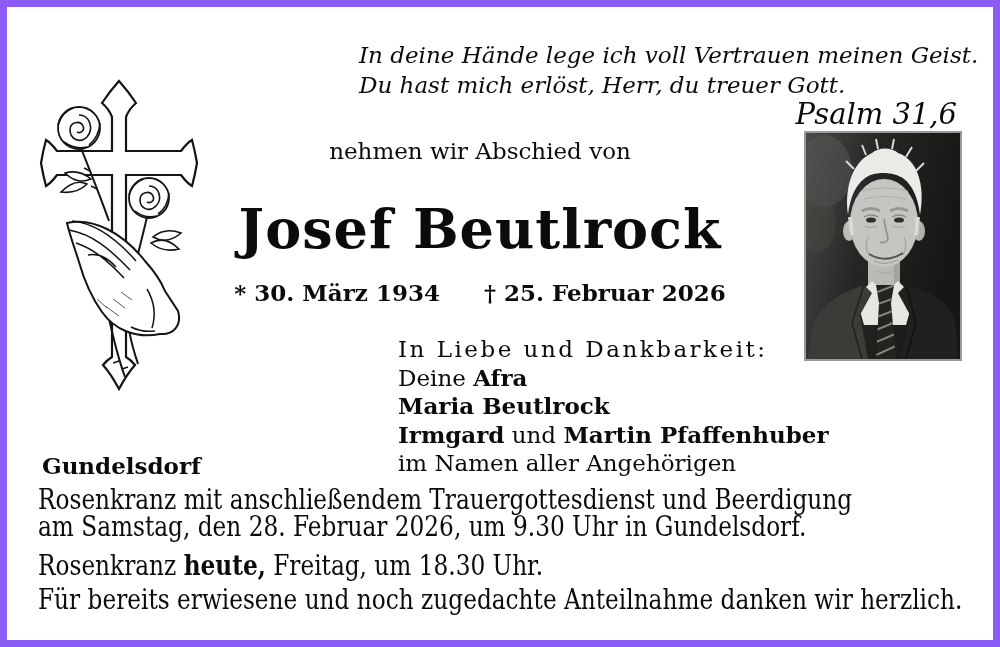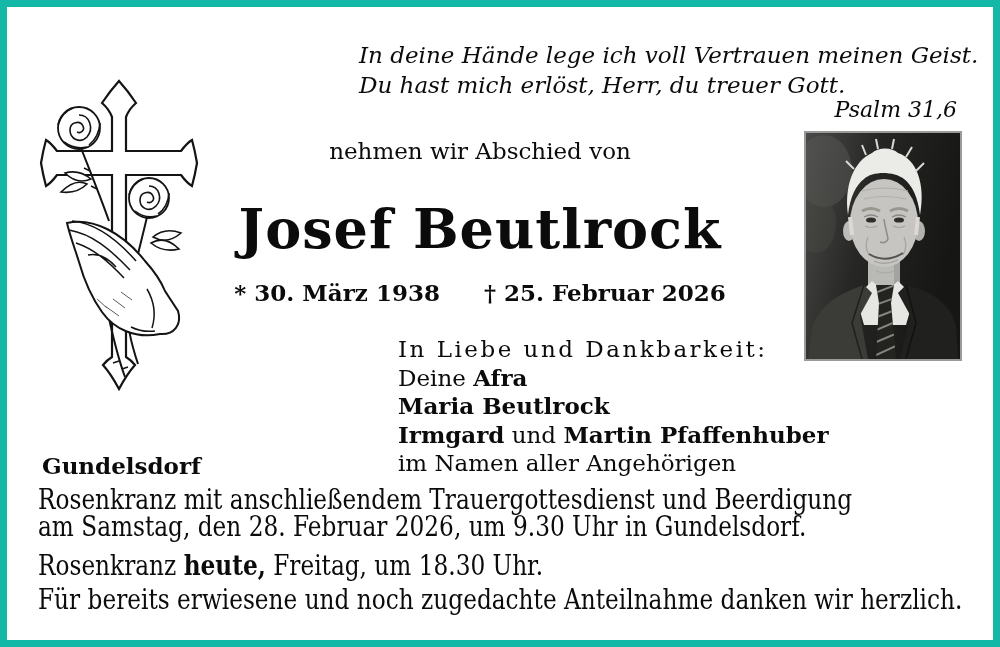--- a/index.html
+++ b/index.html
@@ -1,34 +1,34 @@
 <!DOCTYPE html>
 <html><head>
 <meta charset="utf-8">
 <style>
   html,body{margin:0;padding:0;background:#ffffff;}
   .sheet{
     position:relative;
     width:1000px;height:647px;
     box-sizing:border-box;
     background:#ffffff;
-    border:7px solid #14b8a6;
+    border:7px solid #8b5cf6;
     font-family:"DejaVu Serif", serif;
     color:#0b0b0b;
     overflow:hidden;
   }
   
   .quote{
     position:absolute;left:352px;top:33px;
     font-style:italic;font-size:23px;line-height:30px;
     white-space:nowrap;
   }
   .psalm{
     position:absolute;left:352px;top:90px;width:598px;
-    text-align:right;font-style:italic;font-size:22px;
+    text-align:right;font-style:italic;font-size:29px;
   }
   
   .illustration{position:absolute;left:28px;top:64px;width:165px;height:330px;}
   
   .intro{
     position:absolute;left:153px;top:129px;width:640px;
     text-align:center;font-size:23px;line-height:30px;
   }
   .deceased-name{
     position:absolute;left:103px;top:190px;width:740px;margin:0;
@@ -128,21 +128,21 @@
     </svg>
   </div>
 
   <div class="intro">
     <div>nehmen wir Abschied von</div>
   </div>
 
   <h1 class="deceased-name">Josef Beutlrock</h1>
 
   <div class="dates">
-    <span class="birth">* 30. März 1938</span><span>† 25. Februar 2026</span>
+    <span class="birth">* 30. März 1934</span><span>† 25. Februar 2026</span>
   </div>
 
   <div class="photo">
     <svg width="154" height="226" viewBox="0 0 154 226" xmlns="http://www.w3.org/2000/svg">
       <defs>
         <linearGradient id="pbg" x1="0" y1="0" x2="1" y2="0.3">
           <stop offset="0" stop-color="#4a4a48"></stop>
           <stop offset="0.45" stop-color="#262624"></stop>
           <stop offset="1" stop-color="#161614"></stop>
         </linearGradient>

